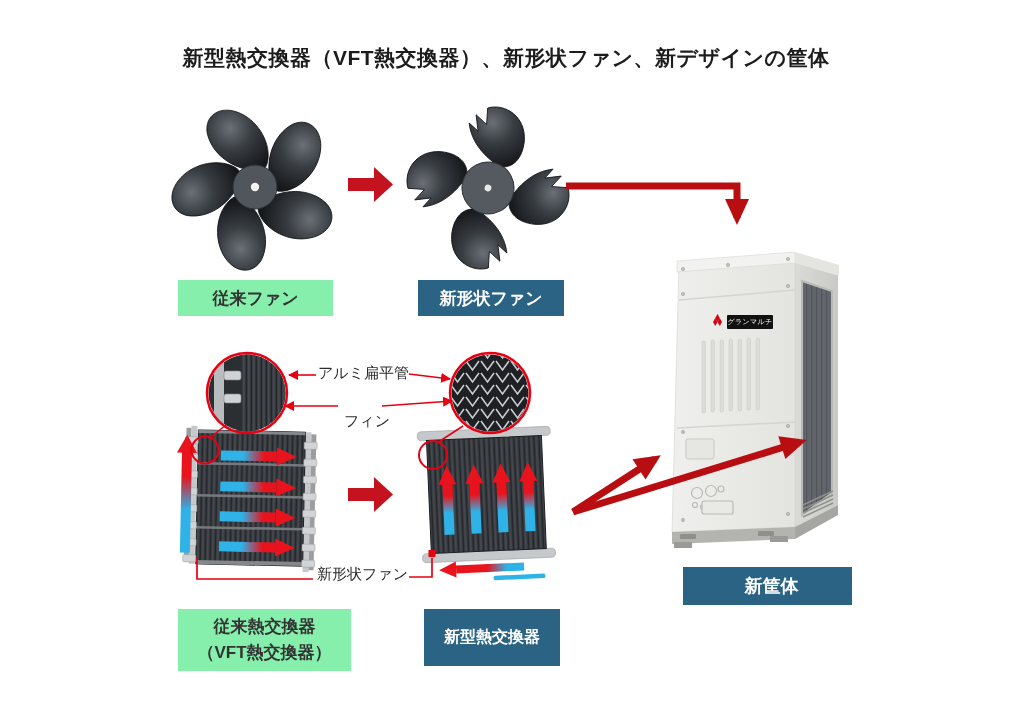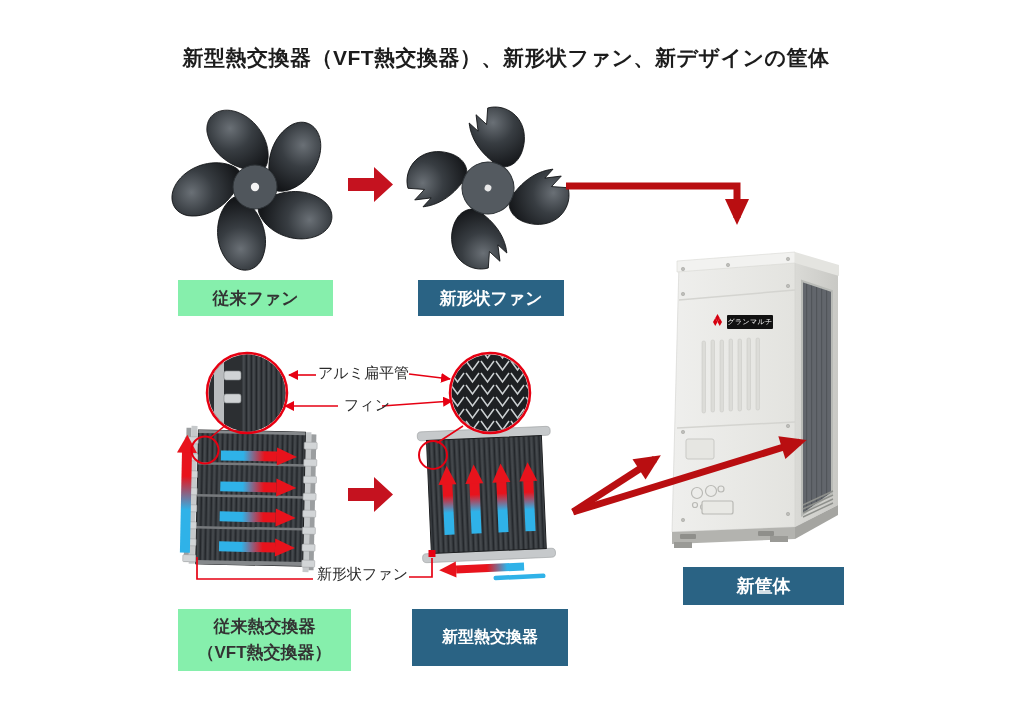--- a/index.html
+++ b/index.html
@@ -284,30 +284,30 @@
 </svg>
 
 <div class="txt title">新型熱交換器（VFT熱交換器）、新形状ファン、新デザインの筐体</div>
 
 <div class="txt tag gray" style="left:178px;top:280px;width:155px;height:36px;font-size:17px;">従来ファン</div>
 
 <div class="txt tag blue" style="left:418px;top:280px;width:146px;height:36px;font-size:17px;">新形状ファン</div>
 
 <div class="txt callout" style="left:318px;top:364px;text-align:right;">アルミ扁平管</div>
 
-<div class="txt callout" style="left:344px;top:396px;">フィン</div>
+<div class="txt callout" style="left:344px;top:412px;">フィン</div>
 
 <div class="txt callout" style="left:317px;top:565px;">新形状ファン</div>
 
 <div class="txt tag gray two" style="left:178px;top:609px;width:173px;height:62px;font-size:17px;">
   <span>従来熱交換器</span>
   <span>（VFT熱交換器）</span>
 </div>
 
-<div class="txt tag blue two" style="left:412px;top:609px;width:156px;height:57px;font-size:16px;">
+<div class="txt tag blue two" style="left:424px;top:609px;width:136px;height:57px;font-size:16px;">
   <span>新型熱交換器</span>
 </div>
 
-<div class="txt tag blue" style="left:683px;top:567px;width:161px;height:38px;font-size:18px;">新筐体</div>
+<div class="txt tag blue" style="left:683px;top:567px;width:161px;height:38px;font-size:18px;padding-left:8px;">新筐体</div>
 
 <div class="txt badge" style="left:727px;top:315px;width:46px;height:14px;">グランマルチ</div>
 
 </div>
 
 </body></html>

